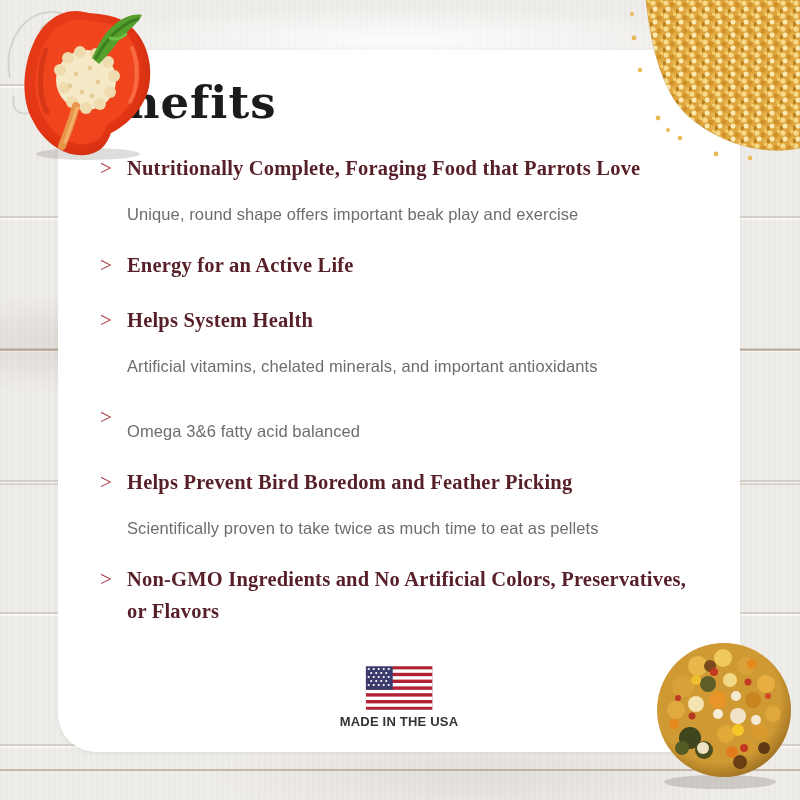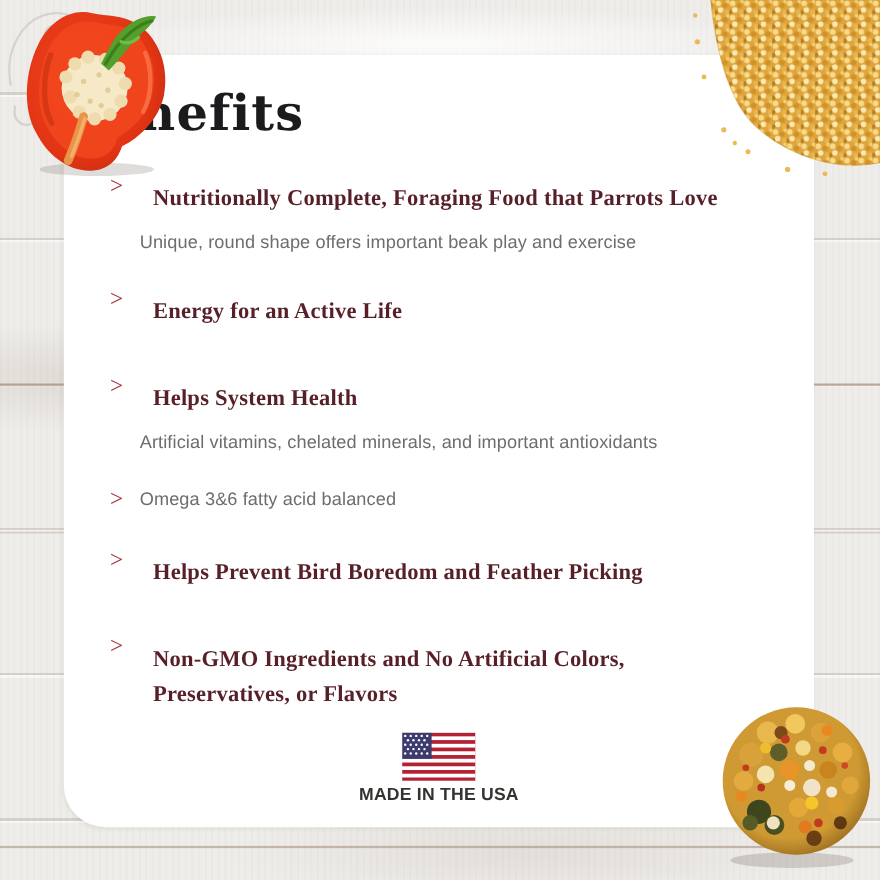--- a/index.html
+++ b/index.html
@@ -42,38 +42,38 @@
   }
   .benefit-list{position:absolute;left:42px;right:36px;top:102px;}
   .item{display:flex;align-items:flex-start;margin-bottom:23px;}
   .chev{
     flex:0 0 18px;margin-right:9px;
     font-family:"Liberation Serif",serif;font-size:21px;line-height:32px;
     color:#a8333d;
   }
   .itext{flex:1;}
   .bh{
-    margin:12px;font-family:"Liberation Serif","DejaVu Serif",serif;
+    margin:0;font-family:"Liberation Serif","DejaVu Serif",serif;
     font-weight:700;font-size:20.5px;line-height:32px;letter-spacing:.2px;
     color:#571f27;max-width:560px;
   }
   .bd{
-    margin:5px 0 0 0;font-family:"Liberation Sans",sans-serif;
+    margin:18px 0 0 0;font-family:"Liberation Sans",sans-serif;
     font-size:16.5px;line-height:24px;color:#6d6d6d;letter-spacing:.1px;
   }
   .bd:empty{display:none;}
 
   
   .usa{
     position:absolute;left:50%;top:616px;transform:translateX(-50%);
     display:flex;flex-direction:column;align-items:center;
   }
   .usa-label{
     margin-top:4px;font-family:"Liberation Sans",sans-serif;font-weight:700;
-    font-size:16px;letter-spacing:.2px;color:#33332f;white-space:nowrap;
+    font-size:13px;letter-spacing:.2px;color:#33332f;white-space:nowrap;
   }
 
   
   .deco{position:absolute;z-index:5;}
   .pepper{left:6px;top:4px;}
   .millet{right:0;top:0;}
   .seedball{left:648px;top:636px;}
 </style>
 </head>
 <body>
@@ -122,20 +122,21 @@
       <span class="chev">&gt;</span>
       <div class="itext">
         <p class="bd">Omega 3&amp;6 fatty acid balanced</p>
       </div>
     </div>
 
     <div class="item">
       <span class="chev">&gt;</span>
       <div class="itext">
         <h3 class="bh">Helps Prevent Bird Boredom and Feather Picking</h3>
+        <p class="bd">Scientifically proven to take twice as much time to eat as pellets</p>
       </div>
     </div>
 
     <div class="item">
       <span class="chev">&gt;</span>
       <div class="itext">
         <h3 class="bh">Non-GMO Ingredients and No Artificial Colors, Preservatives, or Flavors</h3>
 
       </div>
     </div>

